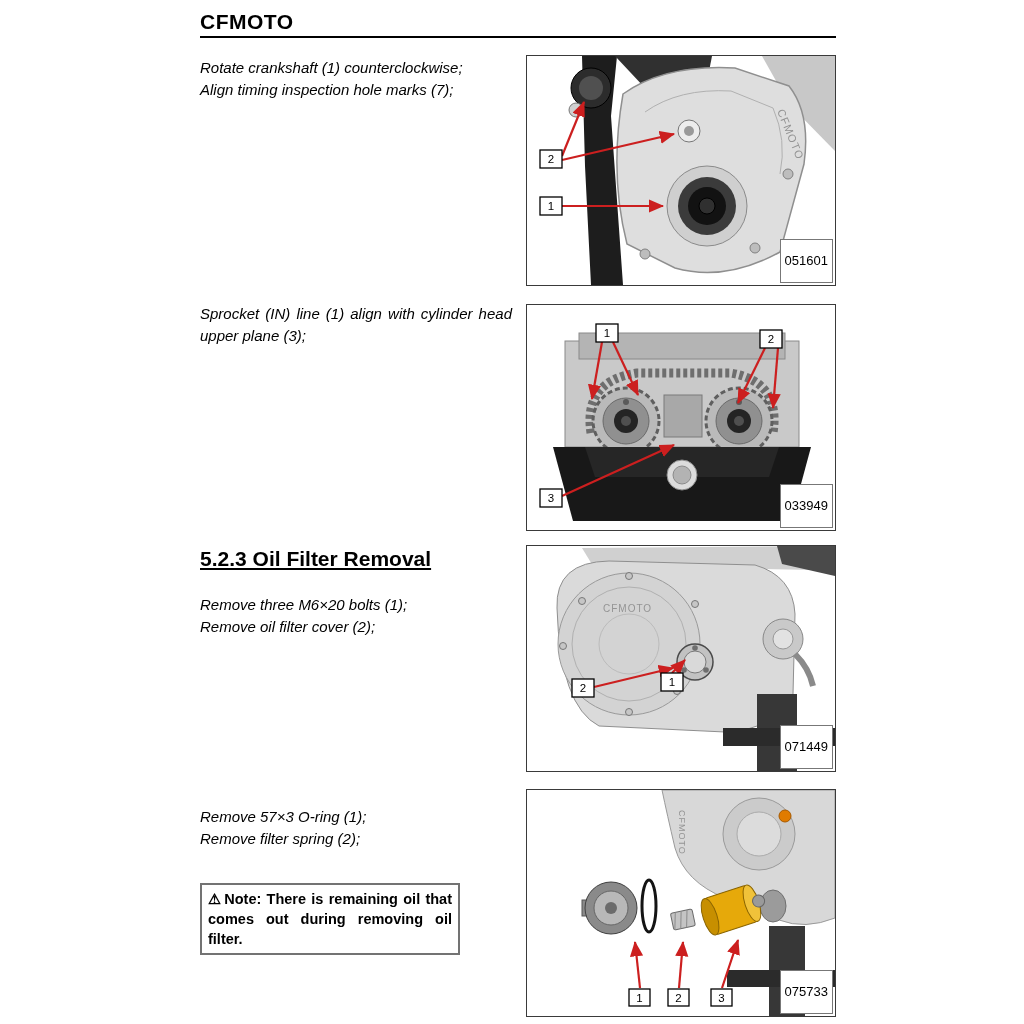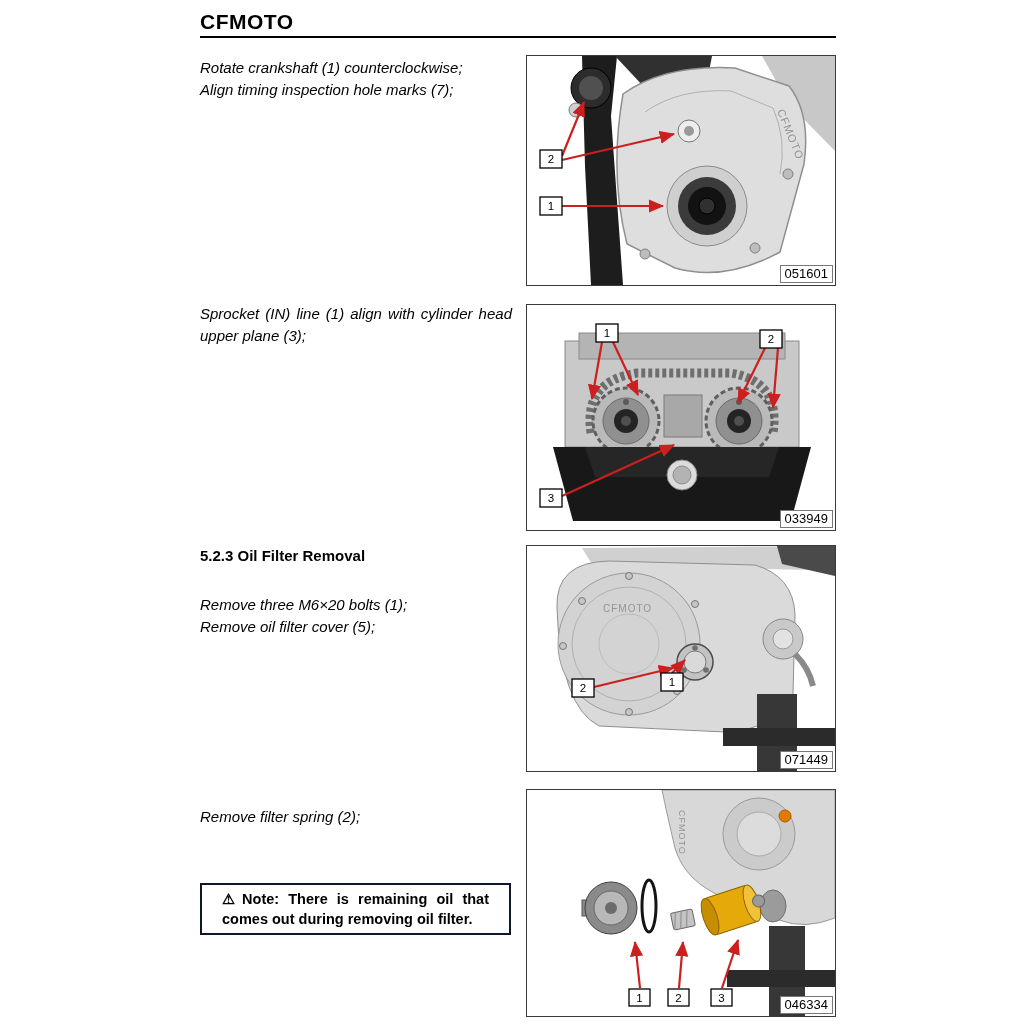--- a/index.html
+++ b/index.html
@@ -4,30 +4,30 @@
 <style>
   * { margin:0; padding:0; box-sizing:border-box; }
   html,body { width:1024px; height:1024px; background:#fff; overflow:hidden; }
   body { font-family:"Liberation Sans", sans-serif; color:#000; position:relative; }
 
   .brand { position:absolute; left:200px; top:10px; font-size:21px; font-weight:bold; letter-spacing:.5px; }
   .rule  { position:absolute; left:200px; top:36px; width:636px; height:2px; background:#000; }
 
   .text-block { position:absolute; left:200px; width:312px; font-size:15px; line-height:22px; }
   .text-block p { text-align:justify;font-style:italic; }
-  .sec-heading { position:absolute; left:200px; font-size:15px; font-weight:bold; }
-
-  .note-box { position:absolute; left:200px; top:883px; width:311px; border:2px solid #0f172a;
-              padding:4px 20px; font-size:14.5px; font-weight:bold; line-height:20px; text-align:justify; }
+  .sec-heading { position:absolute; left:200px; font-size:21px; font-weight:bold;text-decoration:underline; }
+
+  .note-box { position:absolute; left:200px; top:883px; width:260px; border:2px solid #737373;
+              padding:4px 6px; font-size:14.5px; font-weight:bold; line-height:20px; text-align:justify; }
   .warn { margin-right:2px; }
 
   .fig { position:absolute; left:526px; width:310px; border:1px solid #3a3a3a; background:#fff; }
   .fig svg { display:block; width:100%; height:100%; }
   .fig-num { position:absolute; right:2px; bottom:2px; background:#fff; border:1px solid #777;
-             font-size:13px; line-height:16px; padding:0 4px; }
+             font-size:13px; line-height:16px; padding:13px 4px; }
 
   .arrow { stroke:#cc1f1f; stroke-width:2.2; fill:none; }
   .ah    { fill:#cc1f1f; }
   .co-box { fill:#fff; stroke:#000; stroke-width:1.3; }
   .co-num { font-size:11.5px; fill:#000; text-anchor:middle; }
   .eng-txt { fill:#949494; letter-spacing:1px; }
 </style>
 </head>
 <body>
 
@@ -39,24 +39,25 @@
   <p>Align timing inspection hole marks (7);</p>
 </div>
 
 <div class="text-block" style="top:303px">
   <p>Sprocket (IN) line (1) align with cylinder head upper plane (3);</p>
 </div>
 
 <div class="sec-heading" style="top:547px">5.2.3 Oil Filter Removal</div>
 <div class="text-block" style="top:594px">
   <p>Remove three M6×20 bolts (1);</p>
-  <p>Remove oil filter cover (5);</p>
+  <p>Remove oil filter cover (2);</p>
 </div>
 
 <div class="text-block" style="top:806px">
+  <p>Remove 57×3 O-ring (1);</p>
   <p>Remove filter spring (2);</p>
 </div>
 
 <div class="note-box">
   <span class="warn">⚠</span><span>Note: There is remaining oil that comes out during removing oil filter.</span>
 </div>
 
 <figure class="fig" style="top:55px;height:231px">
   <svg viewBox="0 0 308 229" preserveAspectRatio="none">
     <defs>
@@ -261,14 +262,14 @@
     </g>
     <g>
       <rect class="co-box" x="141" y="199" width="21" height="17"></rect>
       <text class="co-num" x="151.5" y="212">2</text>
     </g>
     <g>
       <rect class="co-box" x="184" y="199" width="21" height="17"></rect>
       <text class="co-num" x="194.5" y="212">3</text>
     </g>
   </svg>
-  <figcaption class="fig-num">046334</figcaption>
+  <figcaption class="fig-num">075733</figcaption>
 </figure>
 
 </body></html>

